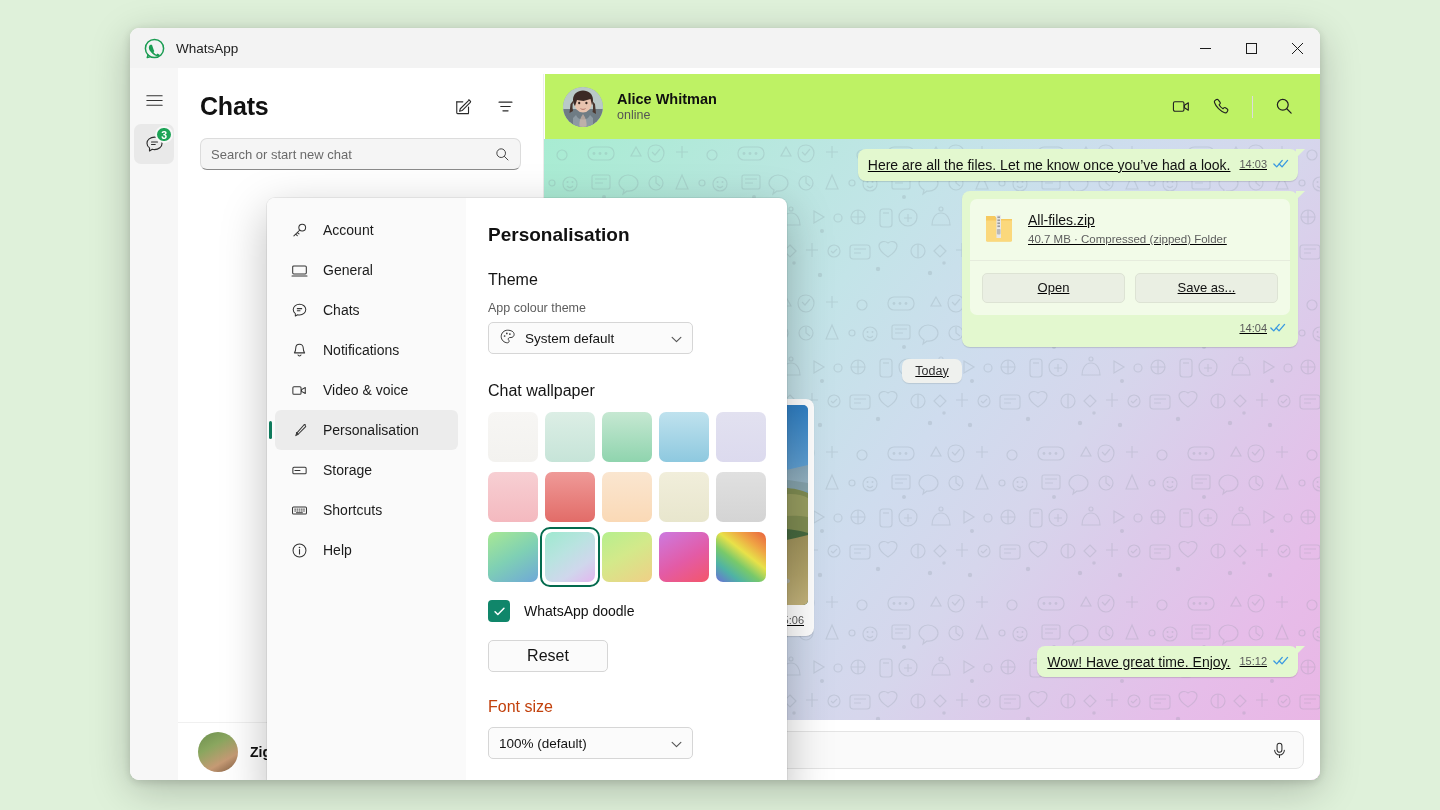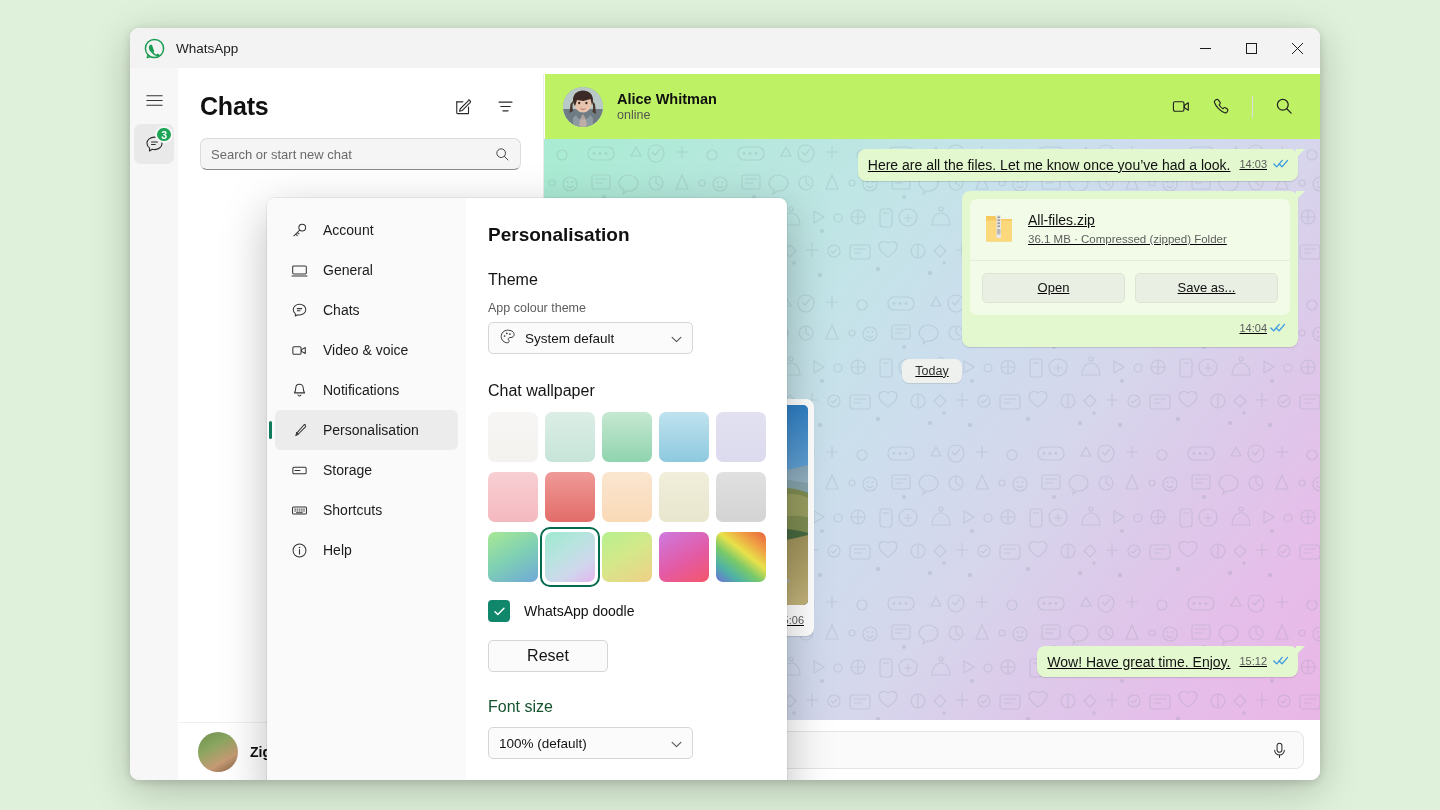--- a/index.html
+++ b/index.html
@@ -334,21 +334,21 @@
   #doodle-lbl { font-size: 14px; color: #111; }
 
   #reset-btn {
     width: 120px; height: 32px;
     border: 1px solid #d6d6d6; border-radius: 5px;
     background: #fbfbfb;
     display: flex; align-items: center; justify-content: center;
     font-size: 16px; color: #141414;
     margin-bottom: 26px;
   }
-  #fs-h { font-size: 16px; color: #14532d; margin-bottom: 11px; }
+  #fs-h { font-size: 16px; color: #c2410c; margin-bottom: 11px; }
 </style>
 </head>
 <body>
 
 <div id="desktop">
 
   <div id="window">
 
     <div id="titlebar">
       <div id="app-brand">
@@ -570,21 +570,21 @@
                       <rect x="12.4" y="4" width="4.6" height="23" rx="0.6" fill="#e7e7e7"></rect>
                       <rect x="13.4" y="5.4" width="2.6" height="1.7" fill="#9b9b9b"></rect>
                       <rect x="13.4" y="8.4" width="2.6" height="1.7" fill="#9b9b9b"></rect>
                       <rect x="13.4" y="11.4" width="2.6" height="1.7" fill="#9b9b9b"></rect>
                       <rect x="13.4" y="14.4" width="2.6" height="1.7" fill="#9b9b9b"></rect>
                       <rect x="12.9" y="18" width="3.6" height="5.4" rx="0.8" fill="#b9b9b9"></rect>
                     </svg>
                   </span>
                   <div>
                     <div class="fc-name">All-files.zip</div>
-                    <div class="fc-sub">36.1 MB · Compressed (zipped) Folder</div>
+                    <div class="fc-sub">40.7 MB · Compressed (zipped) Folder</div>
                   </div>
                 </div>
                 <div class="fc-btns">
                   <div class="fc-btn">Open</div>
                   <div class="fc-btn">Save as...</div>
                 </div>
               </div>
               <div class="fc-meta">
                 <span class="btime">14:04</span>
                 <span class="ticks">
@@ -728,35 +728,35 @@
               <path d="M10 2.6c-4.1 0-7.4 2.8-7.4 6.3 0 1.9 1 3.6 2.5 4.7v2.9l2.7-1.5c.7.2 1.4.3 2.2.3 4.1 0 7.4-2.8 7.4-6.4S14.1 2.6 10 2.6z" fill="none" stroke="currentColor" stroke-width="1.2" stroke-linejoin="round"></path>
               <path d="M7.4 7.8h5.2M7.4 10.2h3.2" stroke="currentColor" stroke-width="1.2" stroke-linecap="round"></path>
             </svg>
           </span>
           <span>Chats</span>
         </div>
 
         <div class="set-item">
           <span class="set-ico">
             <svg width="17" height="17" viewBox="0 0 20 20">
+              <path d="M10 2.6c-2.6 0-4.4 2-4.4 4.6 0 3.6-1.2 5-1.6 5.6h12c-.4-.6-1.6-2-1.6-5.6 0-2.6-1.8-4.6-4.4-4.6z" fill="none" stroke="currentColor" stroke-width="1.2" stroke-linejoin="round"></path>
+              <path d="M8.2 15.2a1.9 1.9 0 0 0 3.6 0" fill="none" stroke="currentColor" stroke-width="1.2" stroke-linecap="round"></path>
+            </svg>
+          </span>
+          <span>Notifications</span>
+        </div>
+
+        <div class="set-item">
+          <span class="set-ico">
+            <svg width="17" height="17" viewBox="0 0 20 20">
               <rect x="2.2" y="5.6" width="9.6" height="8.8" rx="1.3" fill="none" stroke="currentColor" stroke-width="1.2"></rect>
               <path d="M12.4 9l4.4-2.6v7.2L12.4 11z" fill="none" stroke="currentColor" stroke-width="1.2" stroke-linejoin="round"></path>
             </svg>
           </span>
           <span>Video &amp; voice</span>
-        </div>
-
-        <div class="set-item">
-          <span class="set-ico">
-            <svg width="17" height="17" viewBox="0 0 20 20">
-              <path d="M10 2.6c-2.6 0-4.4 2-4.4 4.6 0 3.6-1.2 5-1.6 5.6h12c-.4-.6-1.6-2-1.6-5.6 0-2.6-1.8-4.6-4.4-4.6z" fill="none" stroke="currentColor" stroke-width="1.2" stroke-linejoin="round"></path>
-              <path d="M8.2 15.2a1.9 1.9 0 0 0 3.6 0" fill="none" stroke="currentColor" stroke-width="1.2" stroke-linecap="round"></path>
-            </svg>
-          </span>
-          <span>Notifications</span>
         </div>
 
         <div class="set-item active">
           <span class="set-ico">
             <svg width="17" height="17" viewBox="0 0 20 20">
               <path d="M15.8 3.2l1.2 1.2c.4.4.4 1 0 1.4L8.4 14.4 5.6 16l1.2-3 8.6-9.8c.4-.4 1-.4 1.4 0z" fill="none" stroke="currentColor" stroke-width="1.2" stroke-linejoin="round"></path>
               <path d="M6.4 12.4l2 1.8" fill="none" stroke="currentColor" stroke-width="1.2" stroke-linecap="round"></path>
             </svg>
           </span>
           <span>Personalisation</span>

